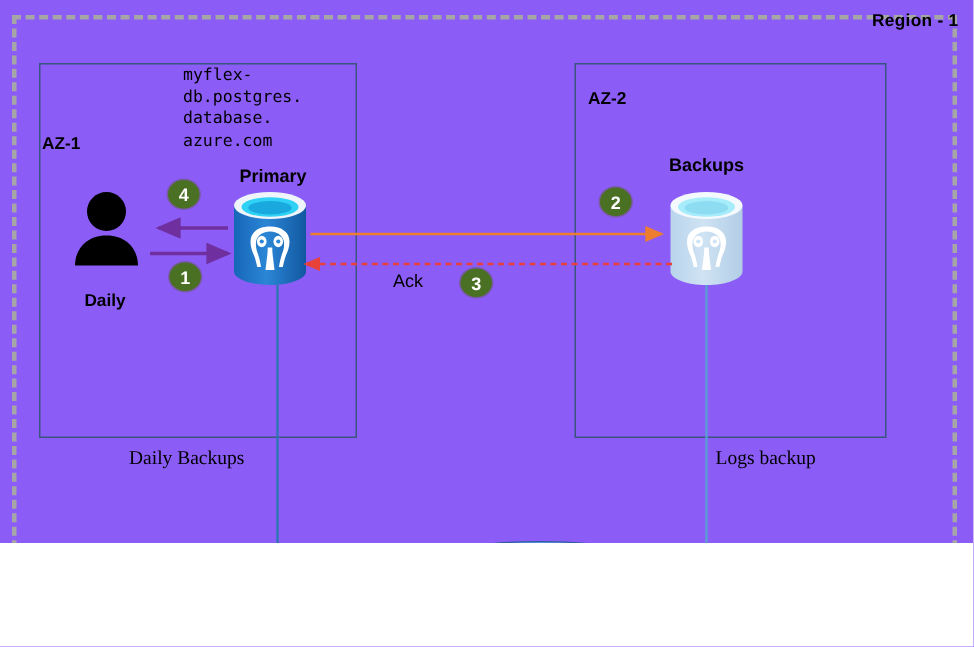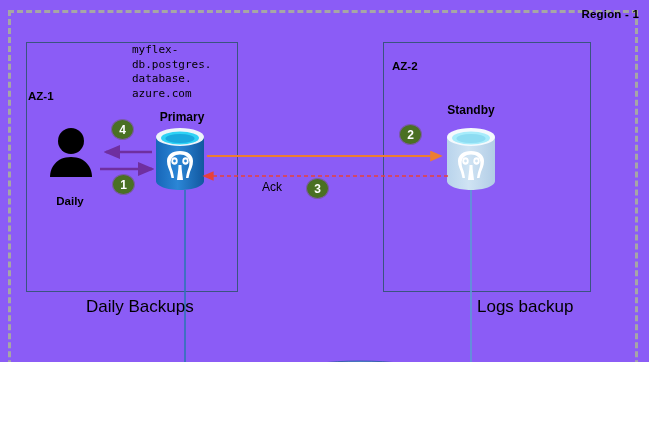--- a/index.html
+++ b/index.html
@@ -49,21 +49,21 @@
   .az-label {
     font-size: 11.5px;
     font-weight: bold;
     color: #000;
   }
   #az1-label { left: 28px; top: 48px; margin-top: 42px; }
   #az2-label { left: 392px; top: 48px; margin-top: 12px; }
 
   
   #fqdn {
-    left: 132px;
+    left: 122px;
     top: 43px;
     font-family: "DejaVu Sans Mono", "Liberation Mono", monospace;
     font-size: 11px;
     line-height: 14.5px;
     color: #000;
     white-space: pre;
   }
 
   
   .node-title {
@@ -122,23 +122,24 @@
   }
   #ack-label {
     left: 262px;
     top: 180px;
     font-size: 12px;
     color: #000;
   }
 
   
   .backup-label {
-    font-size: 17px;
+    font-size: 13px;
     color: #000;
     white-space: nowrap;
+    font-family: Liberation Serif, serif;
   }
   #daily-backups-label { left: 86px;  top: 297px; }
   #logs-backup-label   { left: 477px; top: 297px; }
 
   
   #backup-cyl { left: 299px; top: 360px; width: 122px; height: 42px; }
   #backup-text {
     left: 299px;
     top: 374px;
     width: 122px;
@@ -161,21 +162,21 @@
 
   <div class="abs az-box" id="az2-box"></div>
   <div class="abs az-label" id="az2-label">AZ-2</div>
 
   <div class="abs" id="fqdn">myflex-
 db.postgres.
 database.
 azure.com</div>
 
   <div class="abs node-title" id="primary-title">Primary</div>
-  <div class="abs node-title" id="standby-title">Standby</div>
+  <div class="abs node-title" id="standby-title">Backups</div>
   <div class="abs node-title" id="client-title">Daily</div>
 
   <div class="abs" id="client-icon">
     <svg viewBox="0 0 46 52" width="46" height="52">
       <circle cx="23" cy="14" r="13" fill="#000000"></circle>
       <path d="M23 30 C8 30 2 41 2 50 L44 50 C44 41 38 30 23 30 Z" fill="#000000"></path>
     </svg>
   </div>
 
   <div class="abs db-icon" id="primary-icon">

